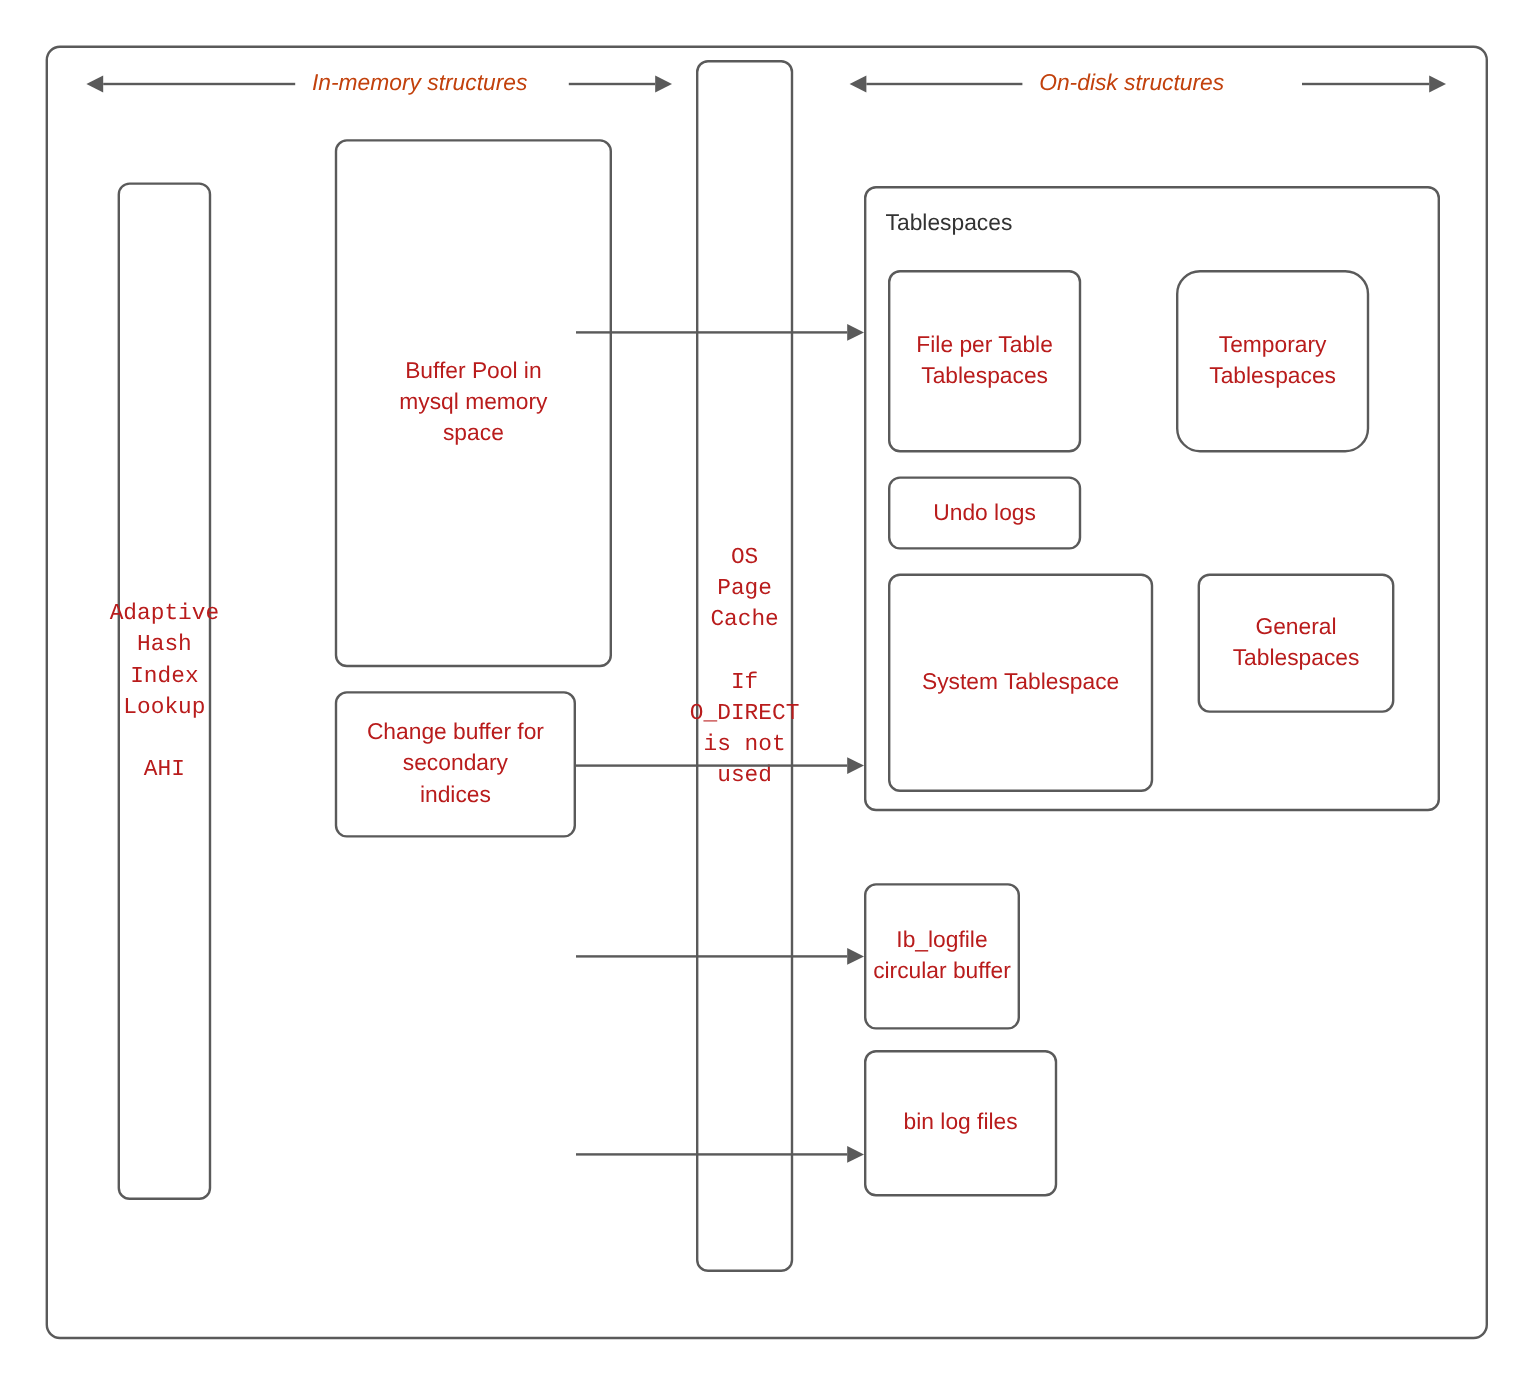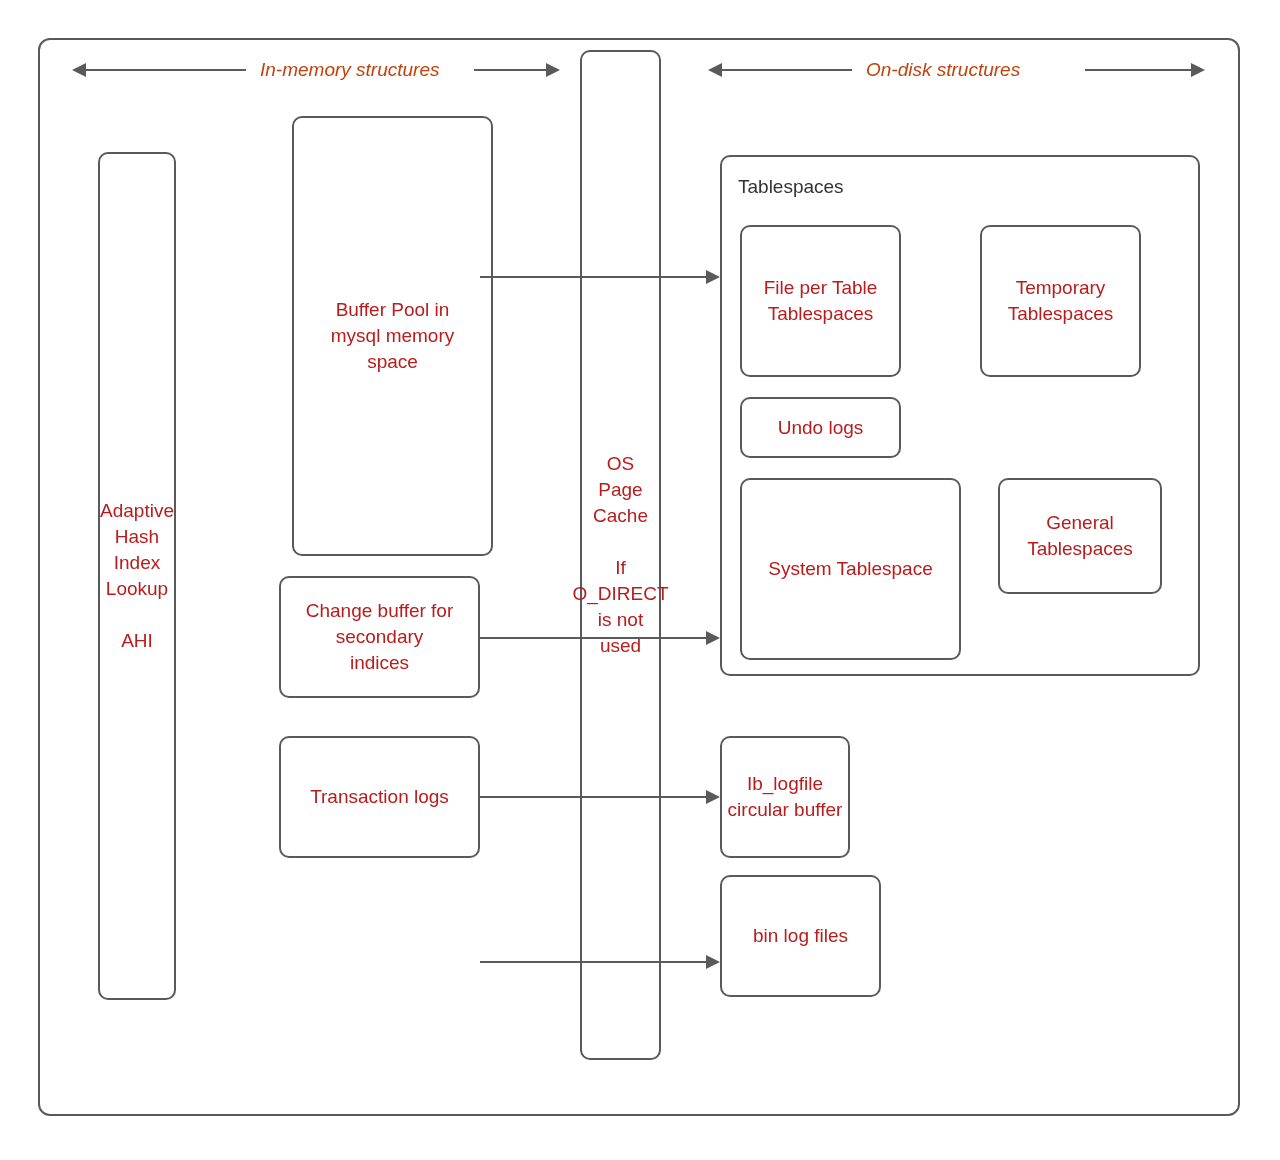--- a/index.html
+++ b/index.html
@@ -58,20 +58,21 @@
   }
 
   
   .overflow-text{
     overflow:visible;
   }
   .overflow-text .inner{
     width:140px;
     margin:0 auto;
     white-space:pre-line;
+    font-family:Liberation Mono, monospace;
   }
 
   
   .hdr{
     position:absolute;
     height:24px;
     display:flex;
     align-items:center;
   }
   .hdr-label{
@@ -127,29 +128,28 @@
 
   <div class="box overflow-text" style="left:98px;top:152px;width:78px;height:848px;">
     <div class="inner">Adaptive
 Hash
 Index
 Lookup
 
 AHI</div>
   </div>
 
-  <div class="box" style="left:279px;top:116px;width:201px;height:440px;margin-left:13px;">Buffer Pool in
+  <div class="box" style="left:279px;top:116px;width:231px;height:440px;">Buffer Pool in
 mysql memory
 space</div>
 
   <div class="box" style="left:279px;top:576px;width:201px;height:122px;">Change buffer for
 secondary
 indices</div>
 
-  <div class="box" style="left:279px;top:736px;width:201px;height:122px;">Transaction logs</div>
 
 
   <div class="box overflow-text" style="left:580px;top:50px;width:81px;height:1010px;">
     <div class="inner">OS
 Page
 Cache
 
 If
 O_DIRECT
 is not
@@ -167,21 +167,21 @@
 
   <div class="line" style="left:480px;top:961px;width:226px;"></div>
   <div class="arrowhead arrow-right" style="left:706px;top:955px;"></div>
 
   <div class="group-box" style="left:720px;top:155px;width:480px;height:521px;"></div>
   <div class="group-title" style="left:738px;top:175px;">Tablespaces</div>
 
   <div class="box" style="left:740px;top:225px;width:161px;height:152px;">File per Table
 Tablespaces</div>
 
-  <div class="box" style="left:980px;top:225px;width:161px;height:152px;">Temporary
+  <div class="box" style="left:980px;top:225px;width:161px;height:152px;border-radius:20px;">Temporary
 Tablespaces</div>
 
   <div class="box" style="left:740px;top:397px;width:161px;height:61px;">Undo logs</div>
 
   <div class="box" style="left:740px;top:478px;width:221px;height:182px;">System Tablespace</div>
 
   <div class="box" style="left:998px;top:478px;width:164px;height:116px;">General
 Tablespaces</div>
 
   <div class="box" style="left:720px;top:736px;width:130px;height:122px;">Ib_logfile

